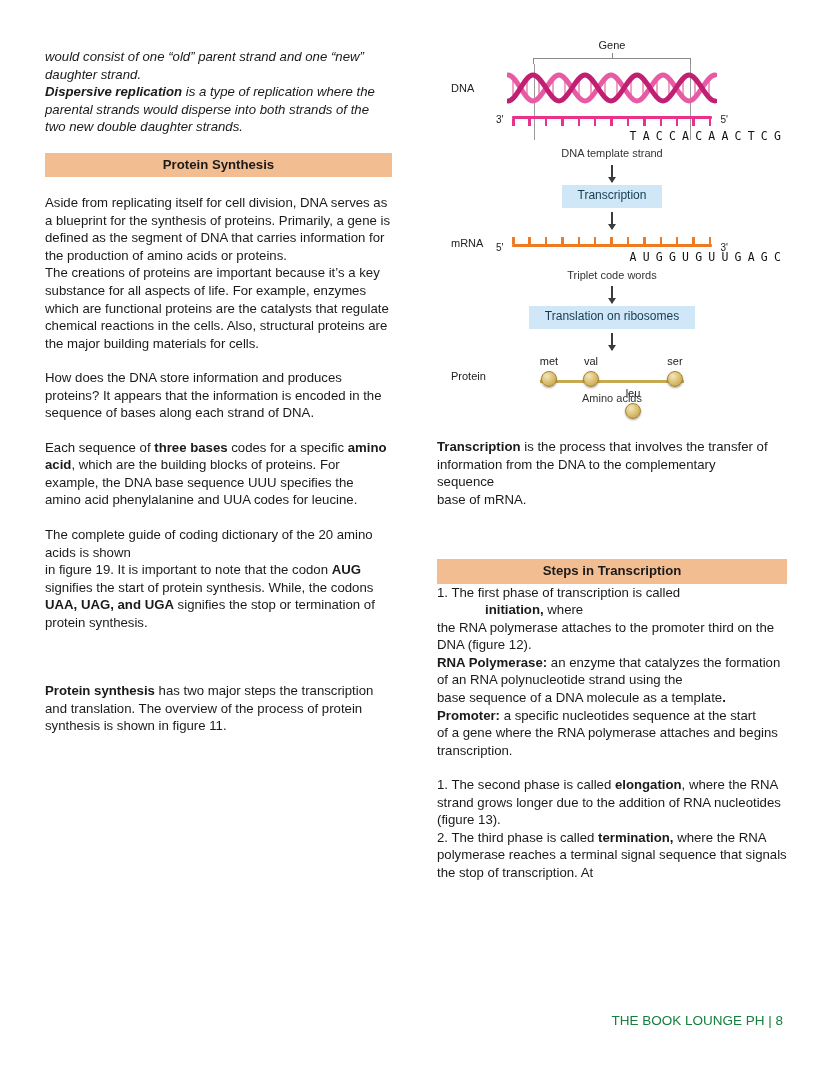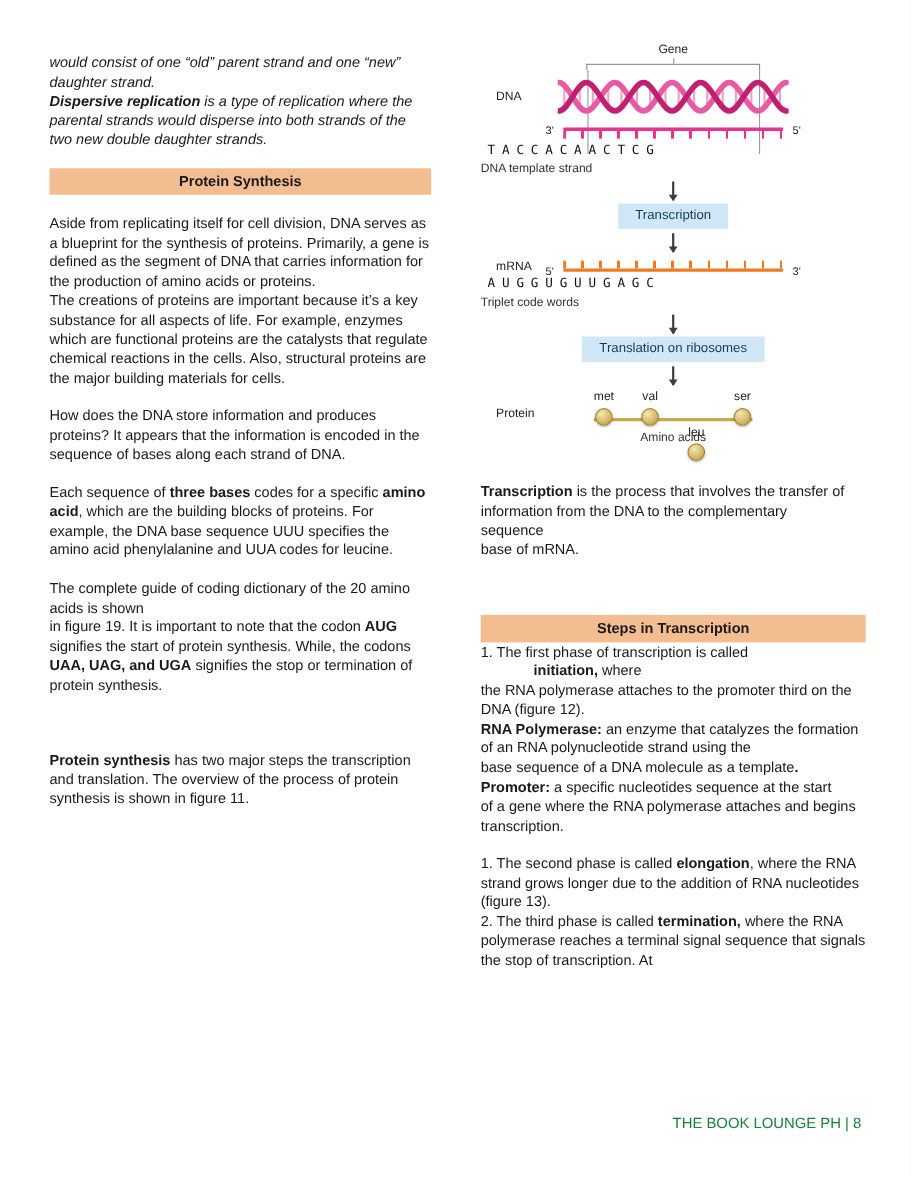--- a/index.html
+++ b/index.html
@@ -48,23 +48,23 @@
   .prime{position:absolute;top:-3px;font-size:10px;color:#222;}
   .prime.pl{left:-16px;}
   .prime.pr{right:-16px;}
   .bar{height:3.5px;background:#e8328c;border-radius:1px;}
   .teeth{height:7px;background:repeating-linear-gradient(to right,#e8328c 0 2.5px,transparent 2.5px 16.4px);}
   .bar.orange{background:#ee7b22;}
   .teeth.orange{background:repeating-linear-gradient(to right,#ee7b22 0 2.5px,transparent 2.5px 16.4px);}
   .seq{
     font-family:"DejaVu Sans Mono", monospace;
     font-size:11.5px;letter-spacing:6.2px;text-indent:6.2px;
-    text-align:left;margin-top:3px;color:#111;
-  }
-  .fig-caption{font-size:11px;color:#333;text-align:left;margin-top:2px;}
+    text-align:right;margin-top:3px;color:#111;
+  }
+  .fig-caption{font-size:11px;color:#333;text-align:center;margin-top:2px;}
   .arrow{position:relative;width:1.6px;height:17px;background:#3c3c3c;margin:4px auto 3px auto;}
   .arrow:after{
     content:"";position:absolute;left:-3.4px;bottom:-5px;
     border:4.2px solid transparent;border-top:6px solid #3c3c3c;
   }
   .process-box{
     display:table;margin:0 auto;
     background:#cfe7f6;
     font-size:12px;color:#153a52;
     padding:3px 16px 4px 16px;

